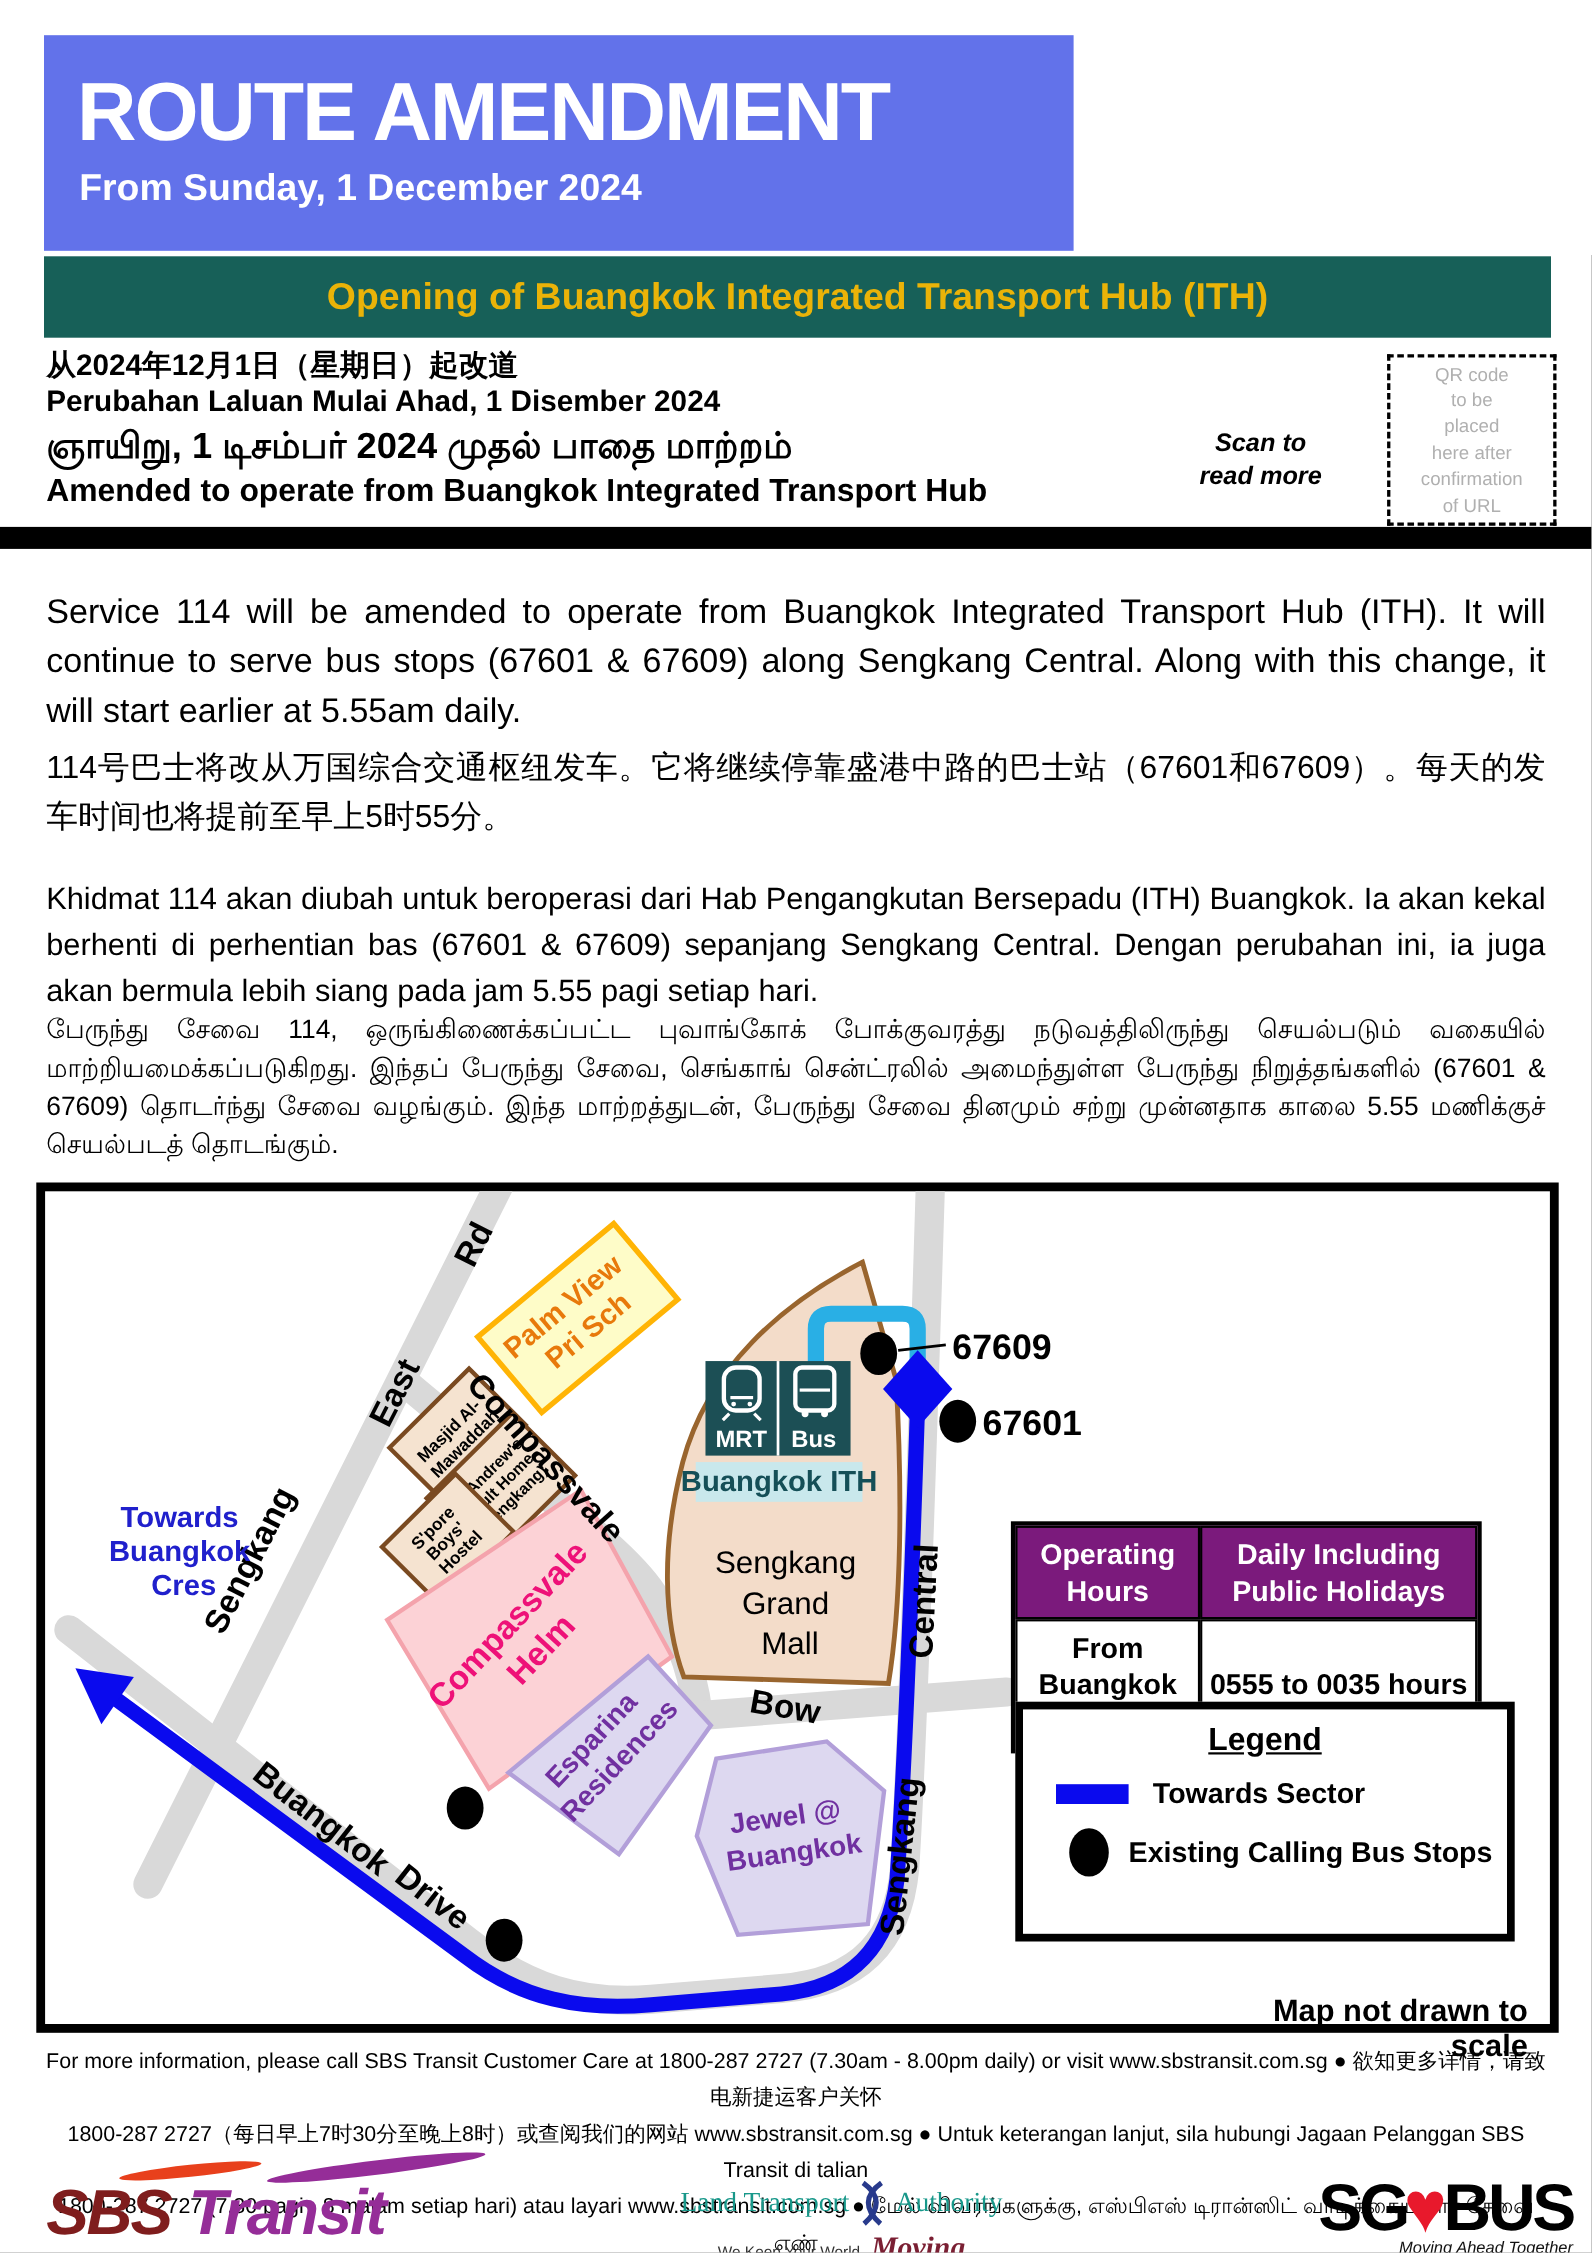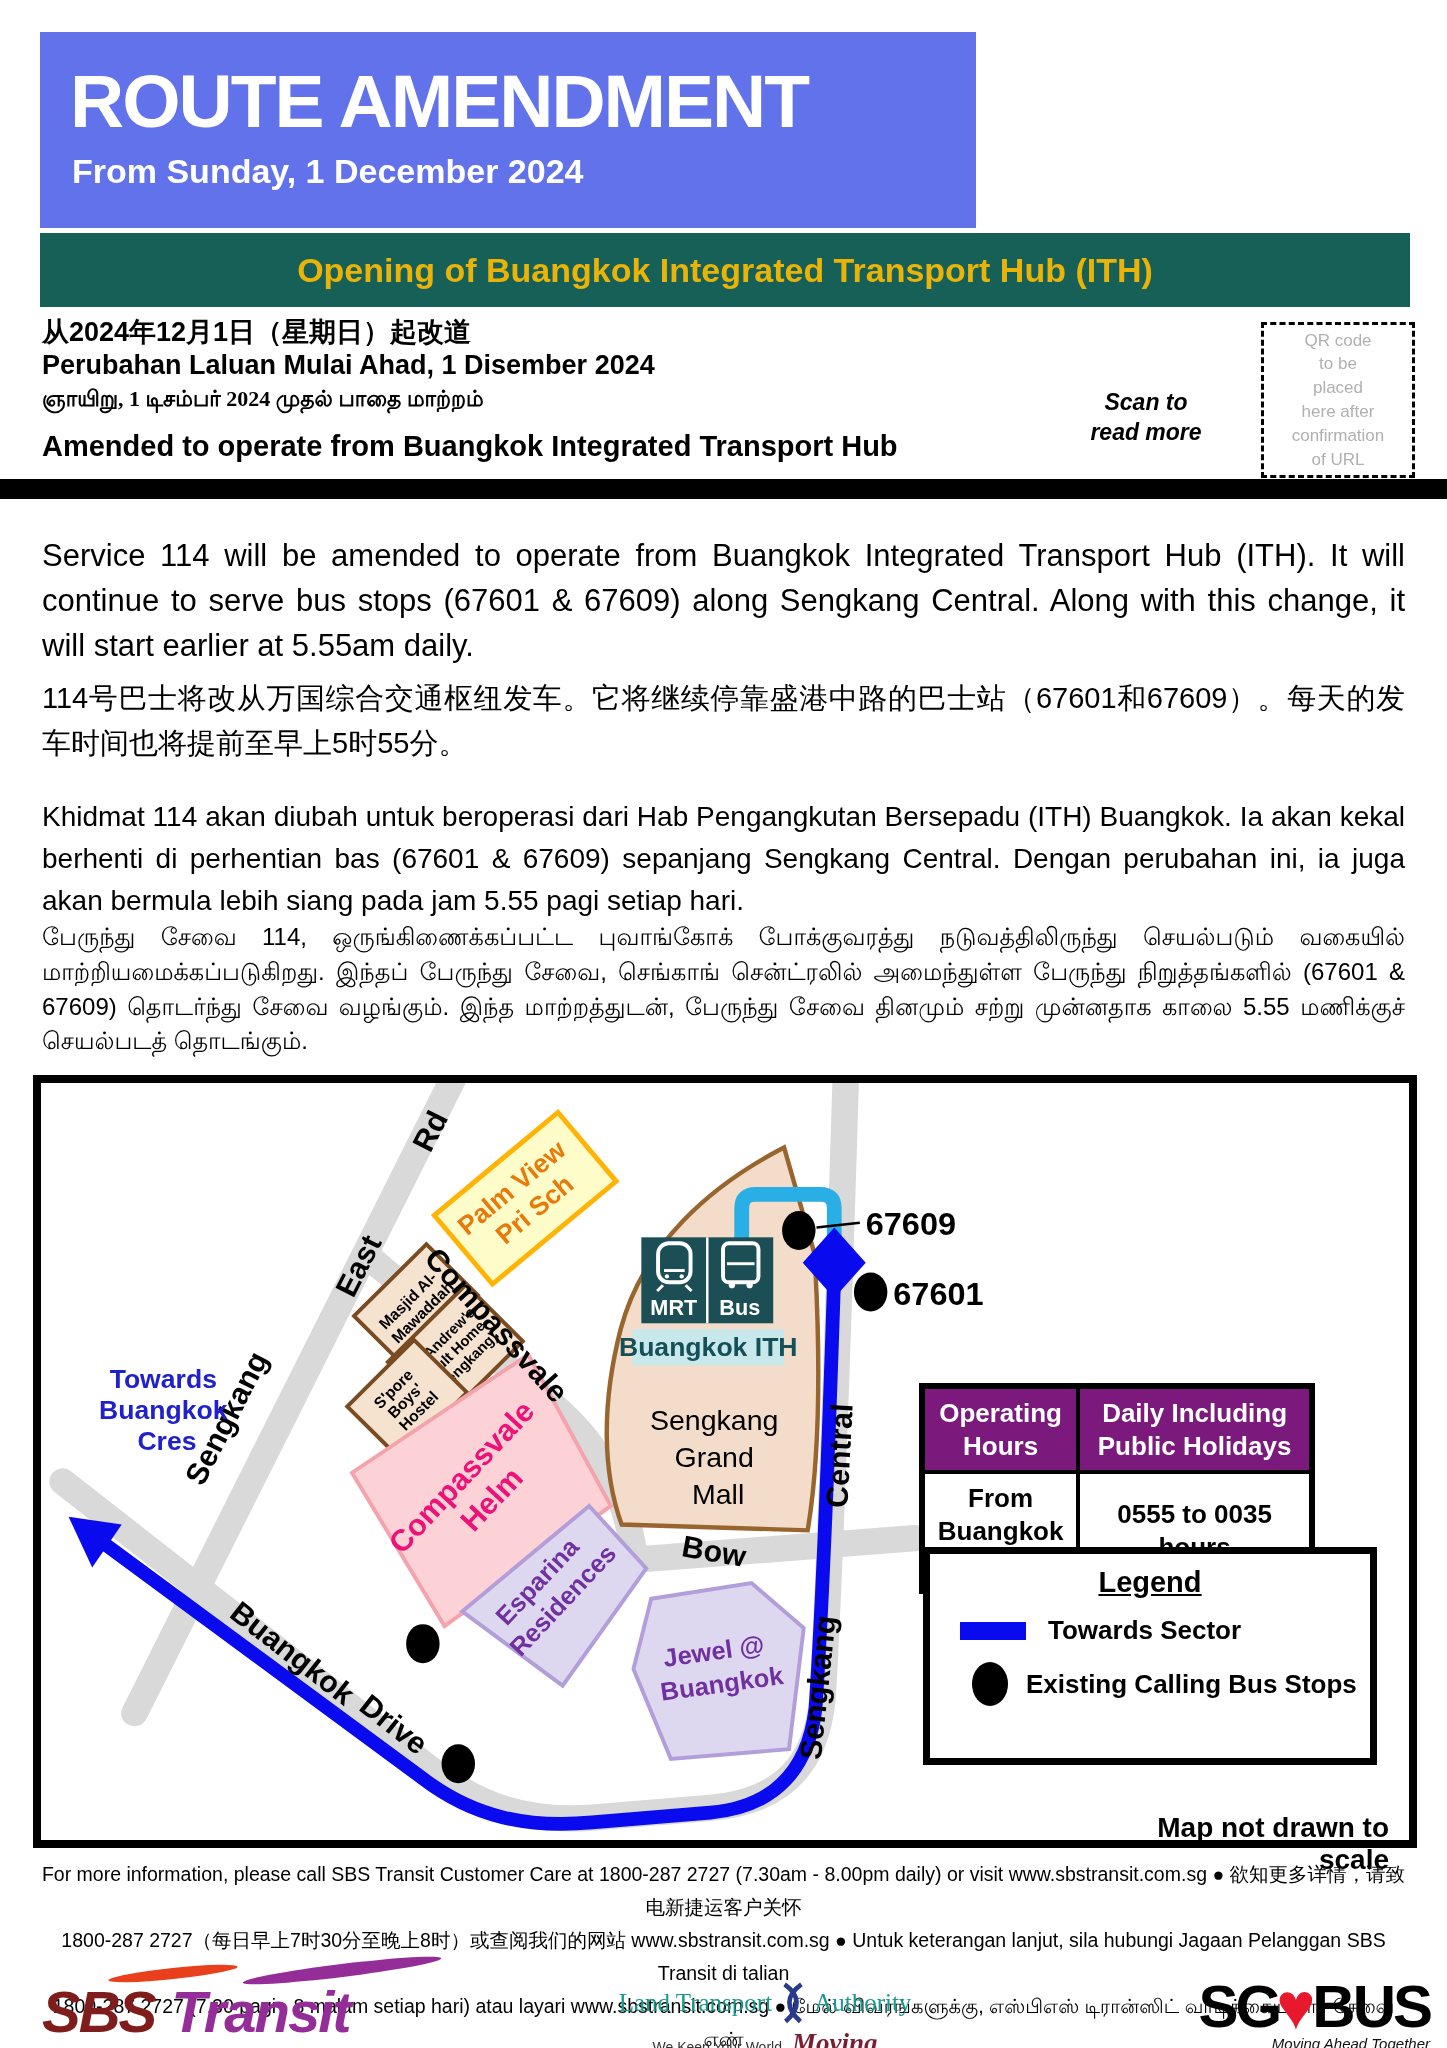--- a/index.html
+++ b/index.html
@@ -14,39 +14,39 @@
   .banner-green { left:985px; top:32px; width:435px; height:196px; background:#97C21E;
                   display:flex; align-items:center; justify-content:center; gap:26px; }
   .route-num { font-size:160px; font-weight:bold; letter-spacing:-8px; line-height:1; margin-top:-10px; }
   .wheelchair-box { width:94px; height:92px; background:#1B55A8; border:3px solid #fff; border-radius:14px;
                     display:flex; align-items:center; justify-content:center; }
   .banner-teal { left:40px; top:233px; width:1370px; height:74px; background:#176058; color:#eab308;
                  font-size:34px; font-weight:bold; text-align:center; line-height:74px; }
   .hl { left:42px; font-weight:bold; white-space:nowrap; }
   .hl-zh { top:314px; font-size:27px; }
   .hl-ms { top:350px; font-size:27px; }
-  .hl-ta { top:386px; font-size:22px;font-family:Liberation Serif, serif; }
+  .hl-ta { top:386px; font-size:33px; }
   .hl-amend { top:430px; font-size:29px; }
   .qr-box { left:1261px; top:322px; width:148px; height:150px; border:3px dashed #000;
             display:flex; flex-direction:column; align-items:center; justify-content:center;
             color:#B0B0B0; font-size:17px; line-height:1.4; text-align:center; }
   .scan-label { left:1040px; top:388px; width:212px; text-align:center; font-size:23px; font-weight:bold; line-height:1.3;font-style:italic; }
   .black-bar { left:0; top:479px; width:1447px; height:20px; background:#000; }
 
   
   .para { left:42px; width:1363px; text-align:justify; }
   .para-en { top:534px; font-size:31px; line-height:1.45; }
   .para-zh { top:676px; font-size:29px; line-height:1.55; }
   .para-ms { top:796px; font-size:28px; line-height:1.5; }
   .para-ta { top:920px; font-size:24px; line-height:1.45; }
 
   
   .map-box { left:33px; top:1075px; width:1384px; height:773px; border:8px solid #000; box-sizing:border-box; background:#fff; }
   .map-box svg { display:block; width:100%; height:100%; }
-  .op-table { position:absolute; left:878px; top:300px; width:396px; border:4px solid #000; background:#fff; box-sizing:border-box; }
+  .op-table { position:absolute; left:878px; top:300px; width:428px; border:4px solid #000; background:#fff; box-sizing:border-box; }
   .op-row { display:flex; }
   .op-cell { border:2px solid #000; display:flex; flex-direction:column; justify-content:center;
              align-items:center; text-align:center; font-weight:bold; box-sizing:border-box; }
   .op-c1 { width:40%; } .op-c2 { width:60%; }
   .op-head { background:#7B1A7C; color:#fff; font-size:26px; line-height:1.25; padding:8px 2px; min-height:78px; }
   .op-body { font-size:26px; line-height:1.25; padding:8px 2px; min-height:84px; }
   .legend { position:absolute; left:882px; top:464px; width:454px; height:218px; border:7px solid #000;
             background:#fff; box-sizing:border-box; padding-top:12px; }
   .legend-title { text-align:center; font-size:29px; font-weight:bold; text-decoration:underline; }
   .legend-item { display:flex; align-items:center; margin:16px 0 0 30px; gap:22px; }

